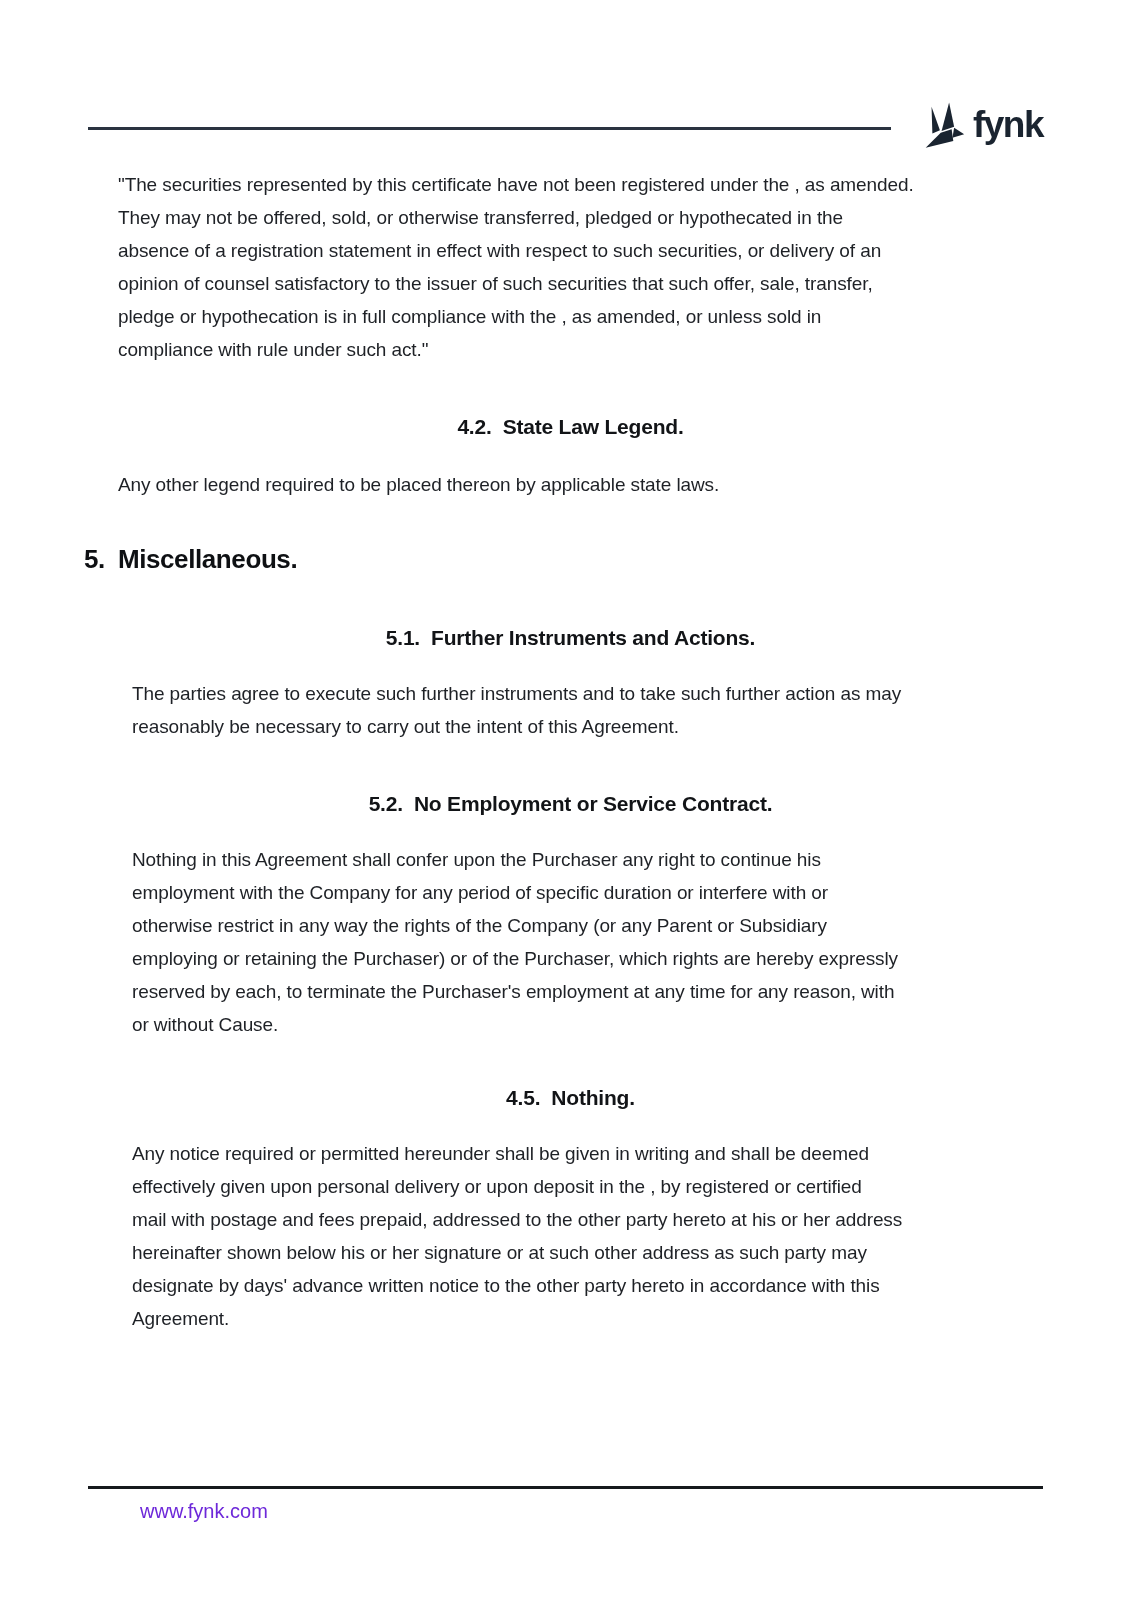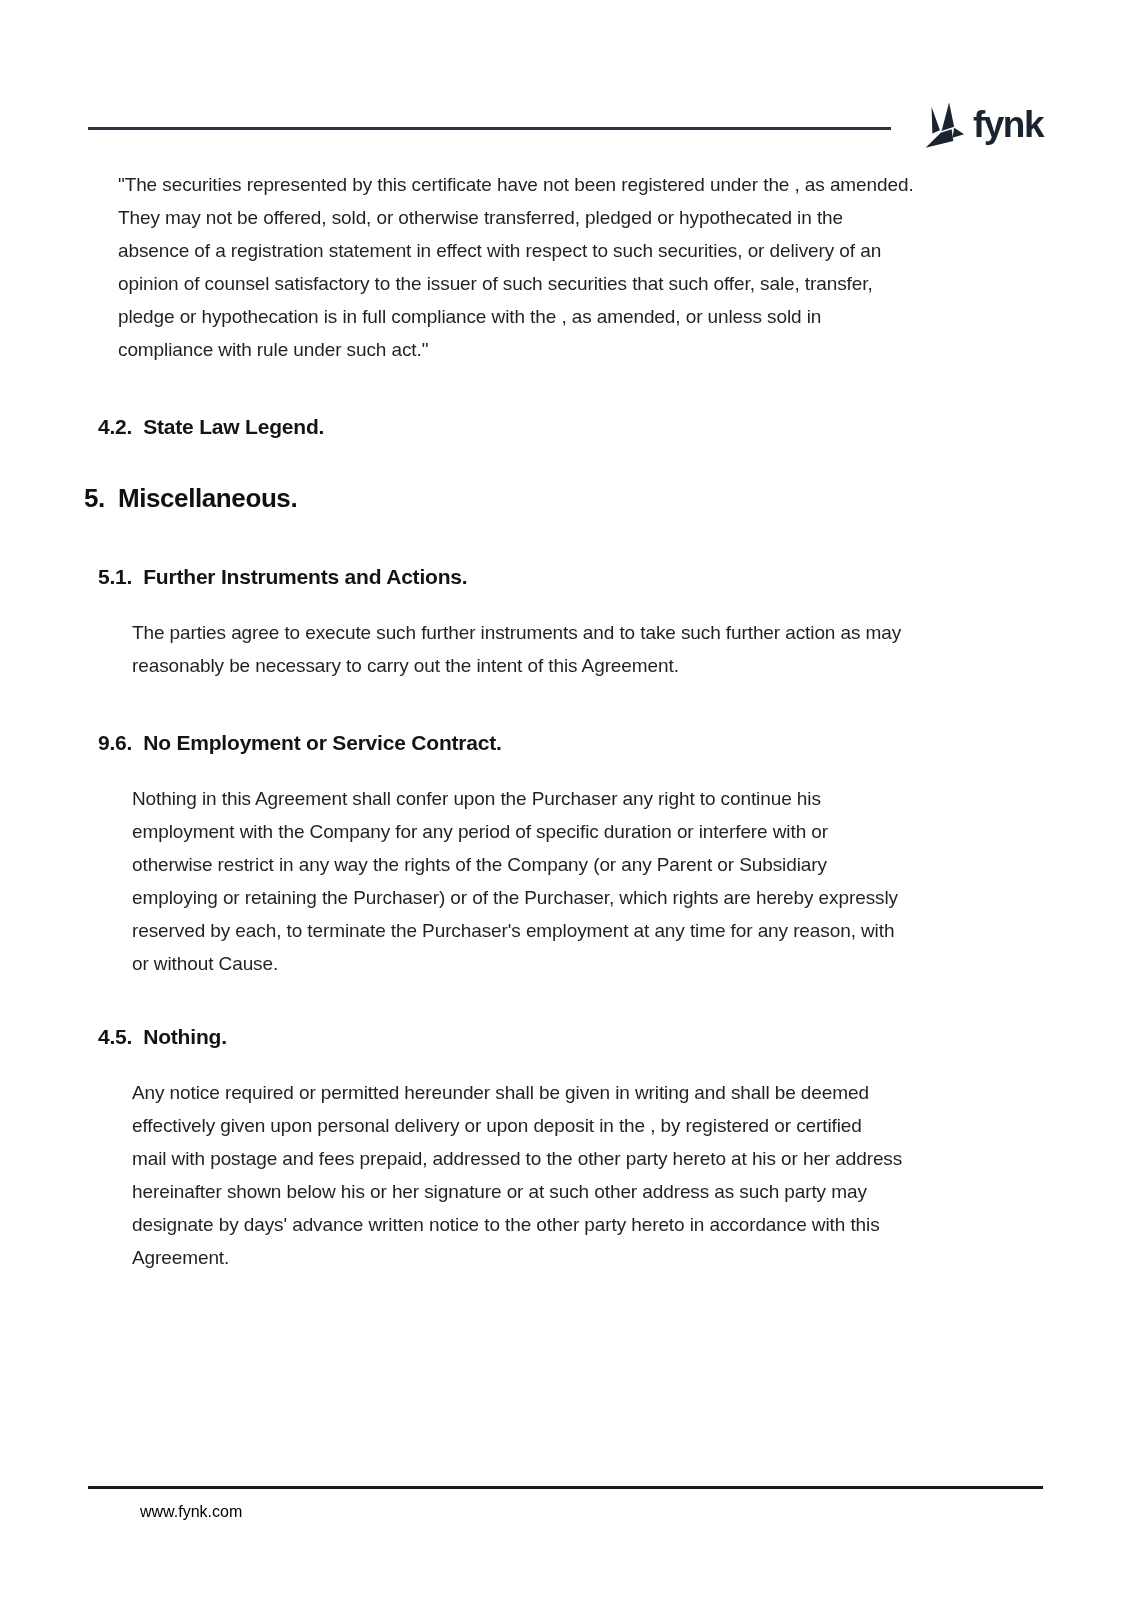--- a/index.html
+++ b/index.html
@@ -68,20 +68,21 @@
   .quote-para {
     margin: 16px 0 0 30px;
   }
   .sub-heading {
     font-size: 21px;
     line-height: 26px;
     font-weight: 700;
     letter-spacing: -0.2px;
     color: #121417;
     margin: 0 0 0 10px;
+    text-align: center;
   }
   .sub-heading .sec-num {
     display: inline-block;
     margin-right: 11px;
   }
   .h-42 { margin-top: 48px; }
   .p-42 { margin: 28px 0 0 30px; }
   .h1-heading {
     font-size: 26px;
     line-height: 40px;
@@ -106,23 +107,23 @@
     left: 88px;
     right: 88px;
     top: 1486px;
   }
   .footer-rule {
     height: 3px;
     background: #16191d;
   }
   .footer-lines {
     margin: 9px 0 0 52px;
-    font-size: 16px;
+    font-size: 20px;
     line-height: 27px;
-    color: #000000;
+    color: #6d28d9;
   }
 </style>
 </head>
 <body>
 
 <div class="page">
 
   <div class="header">
     <div class="header-rule"></div>
     <div class="logo">
@@ -142,29 +143,30 @@
 
     <p class="para quote-para">"The securities represented by this certificate have not been registered under the , as amended.
 They may not be offered, sold, or otherwise transferred, pledged or hypothecated in the
 absence of a registration statement in effect with respect to such securities, or delivery of an
 opinion of counsel satisfactory to the issuer of such securities that such offer, sale, transfer,
 pledge or hypothecation is in full compliance with the , as amended, or unless sold in
 compliance with rule under such act."</p>
 
     <h3 class="sub-heading h-42"><span class="sec-num">4.2.</span><span>State Law Legend.</span></h3>
 
+    <p class="para p-42">Any other legend required to be placed thereon by applicable state laws.</p>
 
     <h1 class="h1-heading"><span class="sec-num">5.</span><span>Miscellaneous.</span></h1>
 
     <h3 class="sub-heading h-51"><span class="sec-num">5.1.</span><span>Further Instruments and Actions.</span></h3>
 
     <p class="para body-para">The parties agree to execute such further instruments and to take such further action as may
 reasonably be necessary to carry out the intent of this Agreement.</p>
 
-    <h3 class="sub-heading h-52"><span class="sec-num">9.6.</span><span>No Employment or Service Contract.</span></h3>
+    <h3 class="sub-heading h-52"><span class="sec-num">5.2.</span><span>No Employment or Service Contract.</span></h3>
 
     <p class="para body-para">Nothing in this Agreement shall confer upon the Purchaser any right to continue his
 employment with the Company for any period of specific duration or interfere with or
 otherwise restrict in any way the rights of the Company (or any Parent or Subsidiary
 employing or retaining the Purchaser) or of the Purchaser, which rights are hereby expressly
 reserved by each, to terminate the Purchaser's employment at any time for any reason, with
 or without Cause.</p>
 
     <h3 class="sub-heading h-53"><span class="sec-num">4.5.</span><span>Nothing.</span></h3>
 

